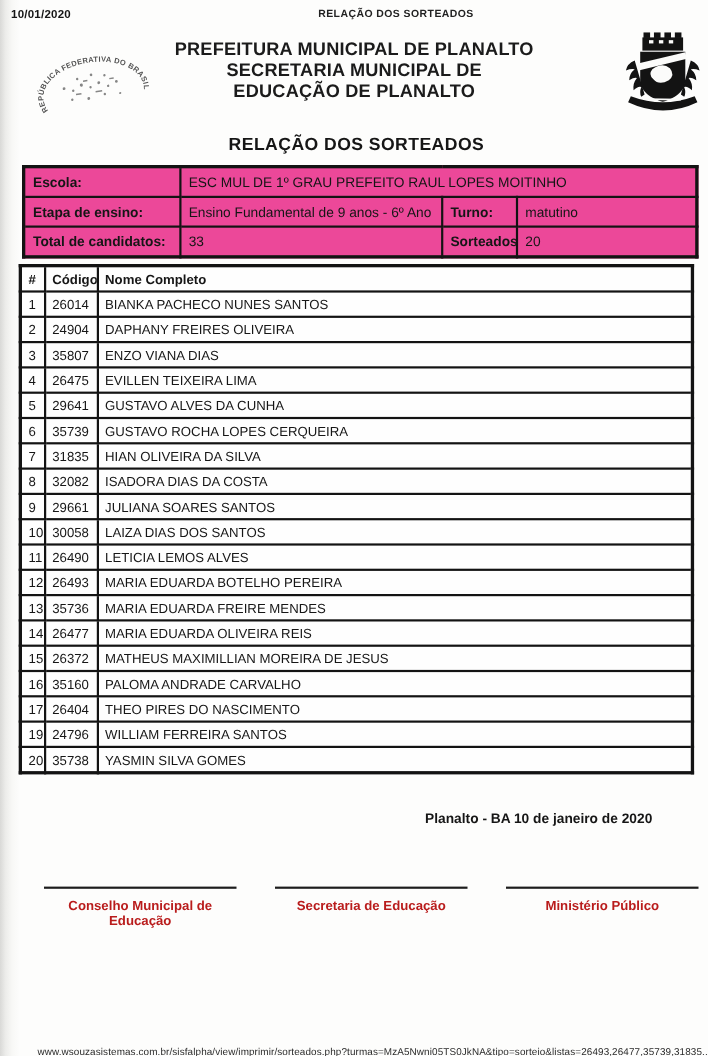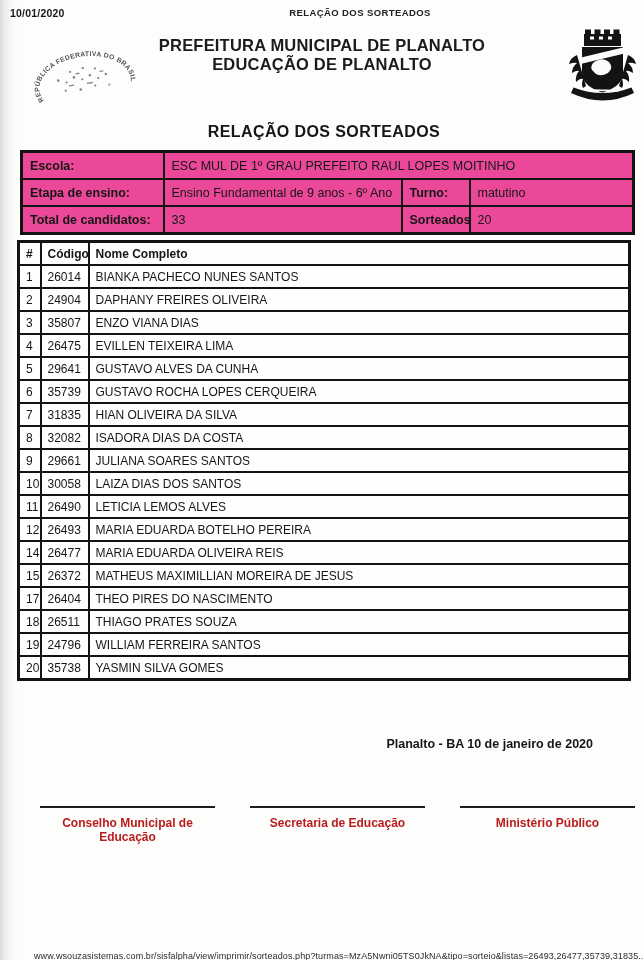--- a/index.html
+++ b/index.html
@@ -92,20 +92,21 @@
       <rect x="26" y="9.5" width="4" height="3"></rect>
         <rect x="35" y="9.5" width="4" height="3"></rect>
         <rect x="44" y="9.5" width="4" height="3"></rect>
       <rect x="22" y="62.5" width="33" height="1.6" transform="rotate(1 38 63)"></rect>
     </g>
   </svg>
 </div>
 
 <div class="abs org-block">
   <div>PREFEITURA MUNICIPAL DE PLANALTO</div>
+  <div>SECRETARIA MUNICIPAL DE</div>
   <div>EDUCAÇÃO DE PLANALTO</div>
 </div>
 
 <div class="abs page-title">RELAÇÃO DOS SORTEADOS</div>
 
 <div class="abs info-wrap">
   <table class="info-table">
     <colgroup>
         <col style="width:142px">
         <col style="width:238px">
@@ -202,40 +203,45 @@
           <td>11</td>
           <td>26490</td>
           <td>LETICIA LEMOS ALVES</td>
         </tr>
         <tr>
           <td>12</td>
           <td>26493</td>
           <td>MARIA EDUARDA BOTELHO PEREIRA</td>
         </tr>
         <tr>
+          <td>13</td>
+          <td>35736</td>
+          <td>MARIA EDUARDA FREIRE MENDES</td>
+        </tr>
+        <tr>
           <td>14</td>
           <td>26477</td>
           <td>MARIA EDUARDA OLIVEIRA REIS</td>
         </tr>
         <tr>
           <td>15</td>
           <td>26372</td>
           <td>MATHEUS MAXIMILLIAN MOREIRA DE JESUS</td>
         </tr>
         <tr>
+          <td>16</td>
+          <td>35160</td>
+          <td>PALOMA ANDRADE CARVALHO</td>
+        </tr>
+        <tr>
           <td>17</td>
           <td>26404</td>
           <td>THEO PIRES DO NASCIMENTO</td>
         </tr>
         <tr>
-          <td>18</td>
-          <td>26511</td>
-          <td>THIAGO PRATES SOUZA</td>
-        </tr>
-        <tr>
           <td>19</td>
           <td>24796</td>
           <td>WILLIAM FERREIRA SANTOS</td>
         </tr>
         <tr>
           <td>20</td>
           <td>35738</td>
           <td>YASMIN SILVA GOMES</td>
         </tr>
       </tbody>

